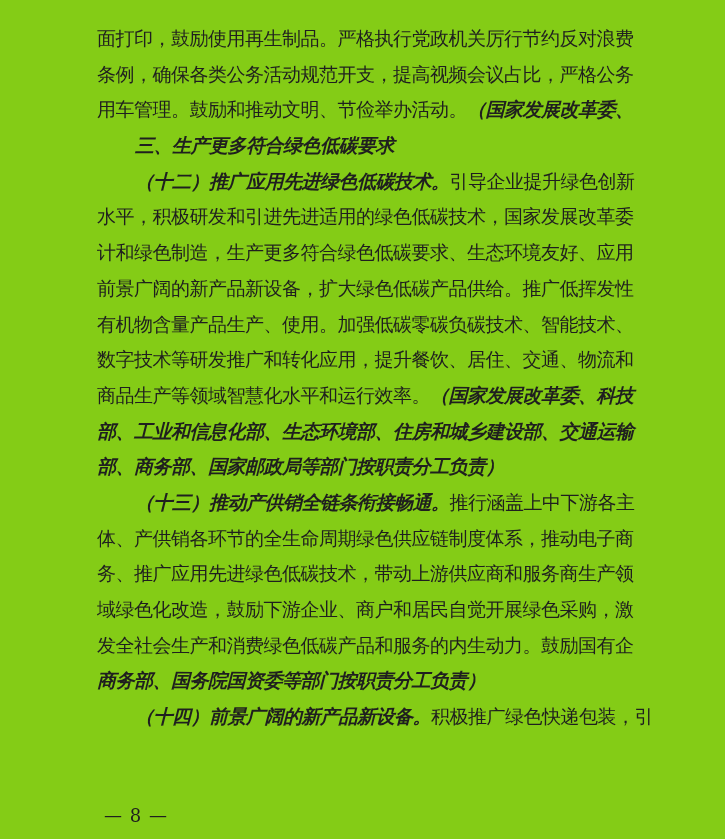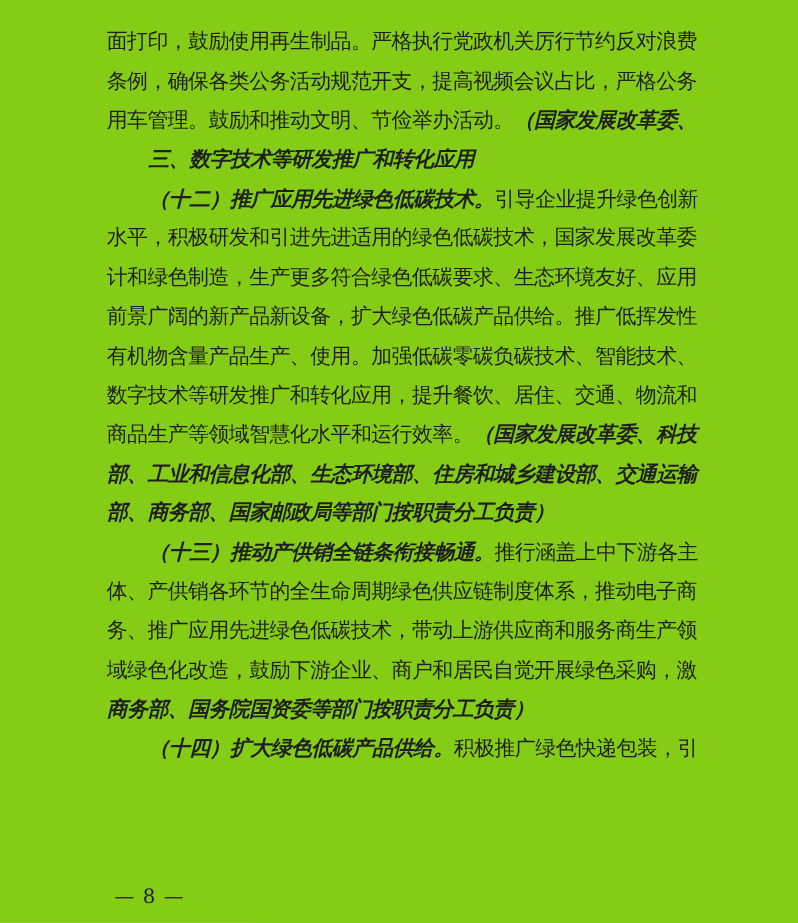--- a/index.html
+++ b/index.html
@@ -54,33 +54,34 @@
   }
 </style>
 </head>
 <body>
 
 <div class="page">
   <div class="content" id="doc-body">
       <div class="line"><span class="seg-normal">面打印，鼓励使用再生制品。严格执行党政机关厉行节约反对浪费</span></div>
       <div class="line"><span class="seg-normal">条例，确保各类公务活动规范开支，提高视频会议占比，严格公务</span></div>
       <div class="line"><span class="seg-normal">用车管理。鼓励和推动文明、节俭举办活动。</span><span class="seg-bold">（国家发展改革委、</span></div>
-      <div class="line indent heading"><span class="seg-bold">三、数字技术等研发推广和转化应用</span></div>
+      <div class="line indent heading"><span class="seg-bold">三、生产更多符合绿色低碳要求</span></div>
       <div class="line indent"><span class="seg-bold">（十二）推广应用先进绿色低碳技术。</span><span class="seg-normal">引导企业提升绿色创新</span></div>
       <div class="line"><span class="seg-normal">水平，积极研发和引进先进适用的绿色低碳技术，国家发展改革委</span></div>
       <div class="line"><span class="seg-normal">计和绿色制造，生产更多符合绿色低碳要求、生态环境友好、应用</span></div>
       <div class="line"><span class="seg-normal">前景广阔的新产品新设备，扩大绿色低碳产品供给。推广低挥发性</span></div>
       <div class="line"><span class="seg-normal">有机物含量产品生产、使用。加强低碳零碳负碳技术、智能技术、</span></div>
       <div class="line"><span class="seg-normal">数字技术等研发推广和转化应用，提升餐饮、居住、交通、物流和</span></div>
       <div class="line"><span class="seg-normal">商品生产等领域智慧化水平和运行效率。</span><span class="seg-bold">（国家发展改革委、科技</span></div>
       <div class="line"><span class="seg-bold">部、工业和信息化部、生态环境部、住房和城乡建设部、交通运输</span></div>
       <div class="line"><span class="seg-bold">部、商务部、国家邮政局等部门按职责分工负责）</span></div>
       <div class="line indent"><span class="seg-bold">（十三）推动产供销全链条衔接畅通。</span><span class="seg-normal">推行涵盖上中下游各主</span></div>
       <div class="line"><span class="seg-normal">体、产供销各环节的全生命周期绿色供应链制度体系，推动电子商</span></div>
       <div class="line"><span class="seg-normal">务、推广应用先进绿色低碳技术，带动上游供应商和服务商生产领</span></div>
       <div class="line"><span class="seg-normal">域绿色化改造，鼓励下游企业、商户和居民自觉开展绿色采购，激</span></div>
+      <div class="line"><span class="seg-normal">发全社会生产和消费绿色低碳产品和服务的内生动力。鼓励国有企</span></div>
       <div class="line"><span class="seg-bold">商务部、国务院国资委等部门按职责分工负责）</span></div>
-      <div class="line indent"><span class="seg-bold">（十四）扩大绿色低碳产品供给。</span><span class="seg-normal">积极推广绿色快递包装，引</span></div>
+      <div class="line indent"><span class="seg-bold">（十四）前景广阔的新产品新设备。</span><span class="seg-normal">积极推广绿色快递包装，引</span></div>
     </div>
   <div class="footer">
     <span>— 8 —</span>
   </div>
 </div>
 
 </body></html>

